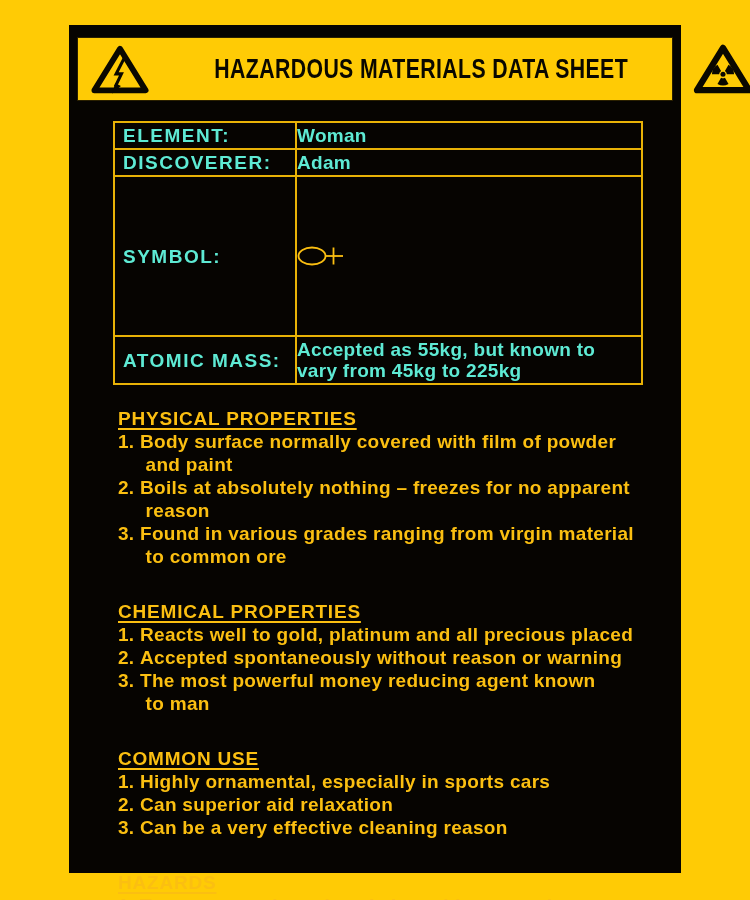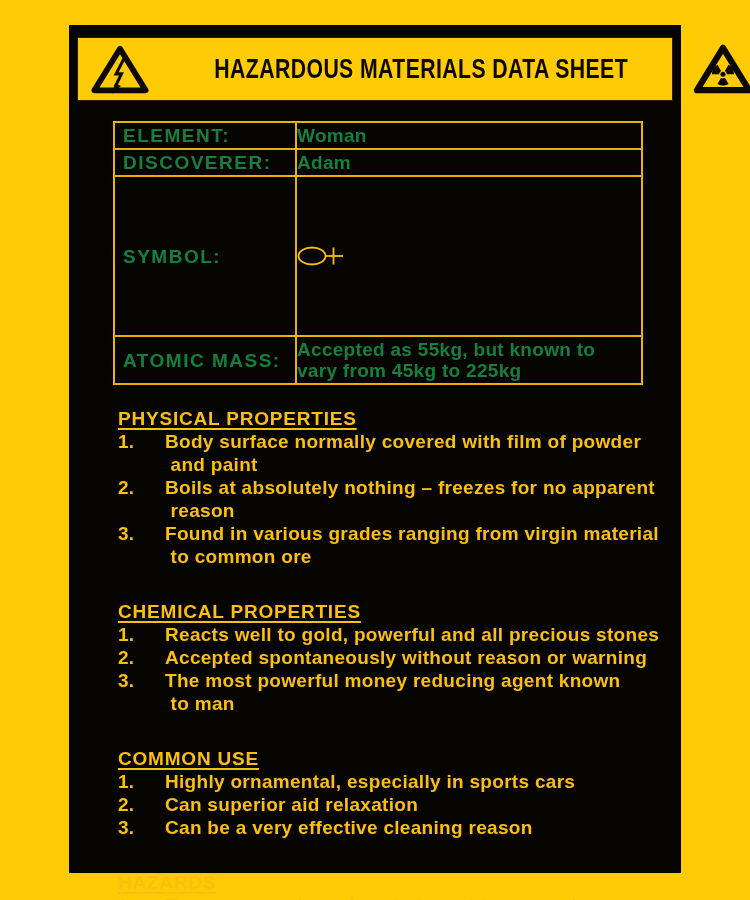--- a/index.html
+++ b/index.html
@@ -32,21 +32,21 @@
     font-size: 28px; color: #0a0800;
     letter-spacing: 0.5px;
     transform: scaleX(0.76);
     transform-origin: center;
     white-space: nowrap;
     flex: 1; text-align: center;
   }
   .info-table {
     border-collapse: collapse;
     margin: 20px 16px 0 36px;
-    color: #15803d;
+    color: #5eead4;
   }
   .info-table td {
     border: 2px solid #E8B206;
     font-size: 19px; line-height: 21px;
     vertical-align: middle;
   }
   .info-table td.lbl {
     width: 166px; padding: 2px 6px 2px 8px;
     letter-spacing: 1.5px;
   }
@@ -65,21 +65,21 @@
   }
   .section { margin: 0 0 32px 0; }
   .section:last-child { margin-bottom: 0; }
   .heading {
     text-decoration: underline;
     text-decoration-thickness: 2px;
     text-underline-offset: 3px;
     letter-spacing: 0.8px;
   }
   .item { display: grid; grid-template-columns: 22px 1fr; }
-  .item .txt { white-space: pre-wrap; margin-left: 25px; }
+  .item .txt { white-space: pre-wrap; }
 </style>
 </head>
 <body>
 
 <div class="page">
   <div class="card">
 
     <div class="header-bar">
       <span class="hv-icon">
         <svg width="58" height="51" viewBox="0 0 60 52">
@@ -152,21 +152,21 @@
  to common ore</span>
             </div>
           </div>
   </section>
 
   <section class="section">
     <div class="heading">CHEMICAL PROPERTIES</div>
     <div class="list">
             <div class="item">
               <span class="num">1.</span>
-              <span class="txt">Reacts well to gold, powerful and all precious stones</span>
+              <span class="txt">Reacts well to gold, platinum and all precious placed</span>
             </div>
             <div class="item">
               <span class="num">2.</span>
               <span class="txt">Accepted spontaneously without reason or warning</span>
             </div>
             <div class="item">
               <span class="num">3.</span>
               <span class="txt">The most powerful money reducing agent known
  to man</span>
             </div>

